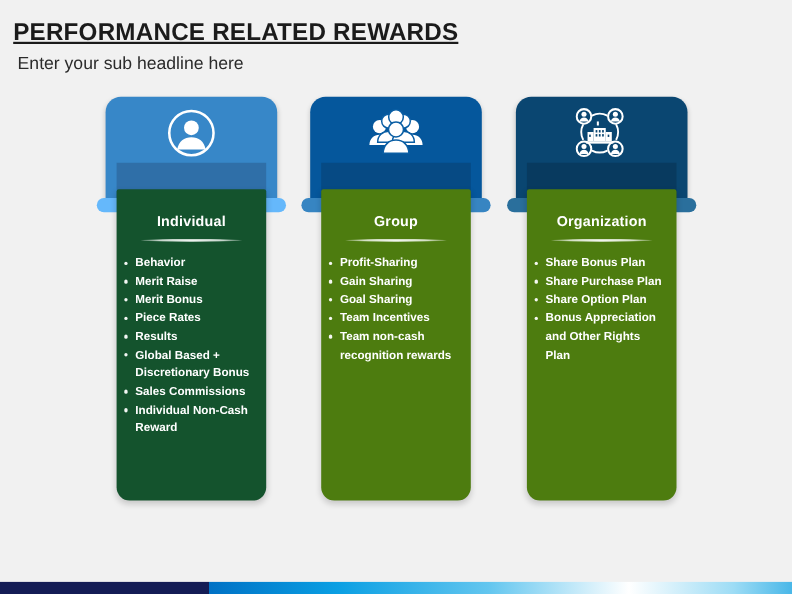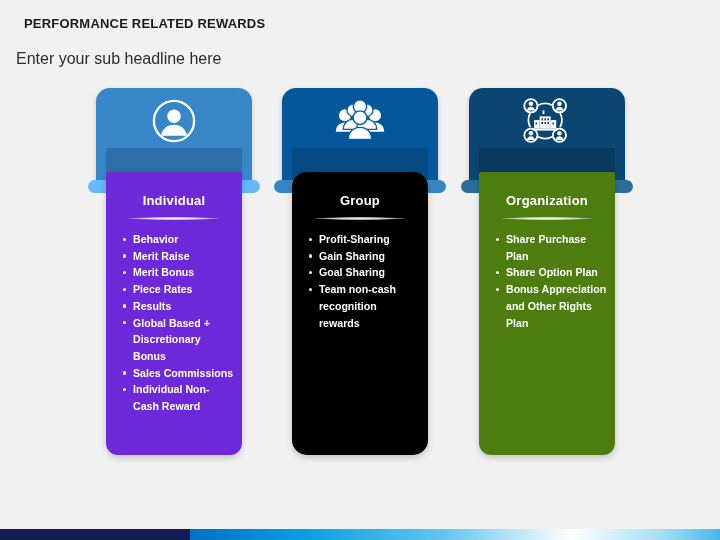--- a/index.html
+++ b/index.html
@@ -8,23 +8,24 @@
     width:720px;height:540px;
     background:#f1f1f1;
     font-family:"Liberation Sans", sans-serif;
     overflow:hidden;
     position:relative;
   }
   .slide{position:absolute;inset:0;background:#f1f1f1;}
 
   
   .headline{
-    position:absolute;left:24px;top:16px;
-    font-size:13px;font-weight:bold;color:#1b1b1b;
+    position:absolute;left:12px;top:16px;
+    font-size:22px;font-weight:bold;color:#1b1b1b;
     letter-spacing:.2px;
+    text-decoration:underline;
   }
   .subheadline{
     position:absolute;left:16px;top:50px;
     font-size:16px;color:#2b2b2b;font-weight:400;
   }
 
   
   .columns{position:absolute;left:0;top:0;width:720px;height:540px;}
   .col{position:absolute;top:88px;width:172px;height:375px;}
   .col-0{left:88px;}
@@ -63,21 +64,21 @@
   }
   .divider{
     width:92px;height:3px;margin:9px auto 0 auto;
     border-radius:50%;
     background:radial-gradient(ellipse at center,
         rgba(255,255,255,.95) 0%,
         rgba(255,255,255,.75) 45%,
         rgba(255,255,255,0) 78%);
   }
   ul.items{
-    list-style:none;margin:11px 0 0 0;padding:0 8px 0 16px;
+    list-style:none;margin:11px 0 0 0;padding:0 8px 0 6px;
   }
   ul.items li{
     position:relative;
     font-size:10.6px;line-height:16.7px;
     font-weight:bold;
     padding-left:11px;margin-bottom:0px;
     color:#ffffff;
   }
   ul.items li::before{
     content:"";position:absolute;left:1px;top:6.5px;
@@ -120,21 +121,21 @@
       <div class="head-card" style="background: rgb(55, 135, 200);"></div>
       <div class="head-notch" style="background: rgb(47, 111, 168);"></div>
       <div class="icon-wrap">
         <svg width="46" height="46" viewBox="0 0 48 48">
           <circle cx="24" cy="24" r="21" fill="none" stroke="#ffffff" stroke-width="2.4"></circle>
           <circle cx="24" cy="19" r="7" fill="#ffffff"></circle>
           <path d="M10.5 39.5c1.2-7.6 6.8-11.6 13.5-11.6s12.3 4 13.5 11.6z" fill="#ffffff"></path>
         </svg>
       </div>
       <div class="shoulder" style="background: rgb(101, 184, 251);"></div>
-      <div class="ribbon" style="background: #6d28d9;">
+      <div class="ribbon" style="background: #14532d;">
         <div class="ribbon-title">Individual</div>
         <div class="divider"></div>
         <ul class="items">
           <li>Behavior</li>
           <li>Merit Raise</li>
           <li>Merit Bonus</li>
           <li>Piece Rates</li>
           <li>Results</li>
           <li>Global Based + Discretionary Bonus</li>
           <li>Sales Commissions</li>
@@ -161,27 +162,28 @@
           <circle cx="38" cy="13" r="7.6" fill="#ffffff" stroke="#0a5ea4" stroke-width="1.6"></circle>
           <path d="M26 36c0-7.5 5.4-12 12-12s12 4.5 12 12z" fill="#ffffff" stroke="#0a5ea4" stroke-width="1.6"></path>
 
           <circle cx="30" cy="8.5" r="8" fill="#ffffff" stroke="#0a5ea4" stroke-width="1.7"></circle>
 
           <circle cx="30" cy="22" r="8.2" fill="#ffffff" stroke="#0a5ea4" stroke-width="1.7"></circle>
           <path d="M16 48c0-9 6.3-14.4 14-14.4S44 39 44 48z" fill="#ffffff" stroke="#0a5ea4" stroke-width="1.7"></path>
         </svg>
       </div>
       <div class="shoulder" style="background: rgb(55, 133, 194);"></div>
-      <div class="ribbon" style="background: #000000; border-radius: 15px;">
+      <div class="ribbon" style="background: #4d7c0f;">
         <div class="ribbon-title">Group</div>
         <div class="divider"></div>
         <ul class="items">
           <li>Profit-Sharing</li>
           <li>Gain Sharing</li>
           <li>Goal Sharing</li>
+          <li>Team Incentives</li>
           <li>Team non-cash recognition rewards</li>
         </ul>
       </div>
     </div>
 
     <div class="col col-2">
       <div class="head-card" style="background: rgb(10, 70, 113);"></div>
       <div class="head-notch" style="background: rgb(8, 58, 95);"></div>
       <div class="icon-wrap">
         <svg width="48" height="46" viewBox="0 0 52 50">
@@ -230,20 +232,21 @@
             <circle cx="39.5" cy="38.3" r="2.5" fill="#ffffff"></circle>
             <path d="M35 45.6c.6-2.7 2.3-4.1 4.5-4.1s3.9 1.4 4.5 4.1z" fill="#ffffff"></path>
           </g>
         </svg>
       </div>
       <div class="shoulder" style="background: rgb(42, 111, 156);"></div>
       <div class="ribbon" style="background: #4d7c0f;">
         <div class="ribbon-title">Organization</div>
         <div class="divider"></div>
         <ul class="items">
+          <li>Share Bonus Plan</li>
           <li>Share Purchase Plan</li>
           <li>Share Option Plan</li>
           <li>Bonus Appreciation and Other Rights Plan</li>
         </ul>
       </div>
     </div>
 
   </div>
 
   <div class="footer-bar">

